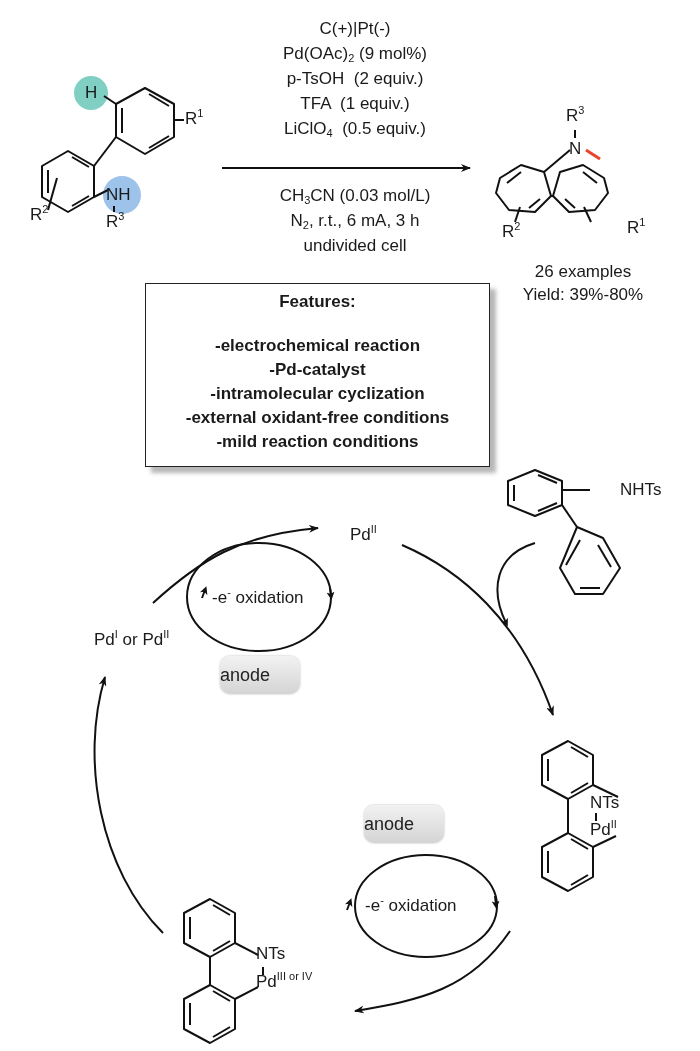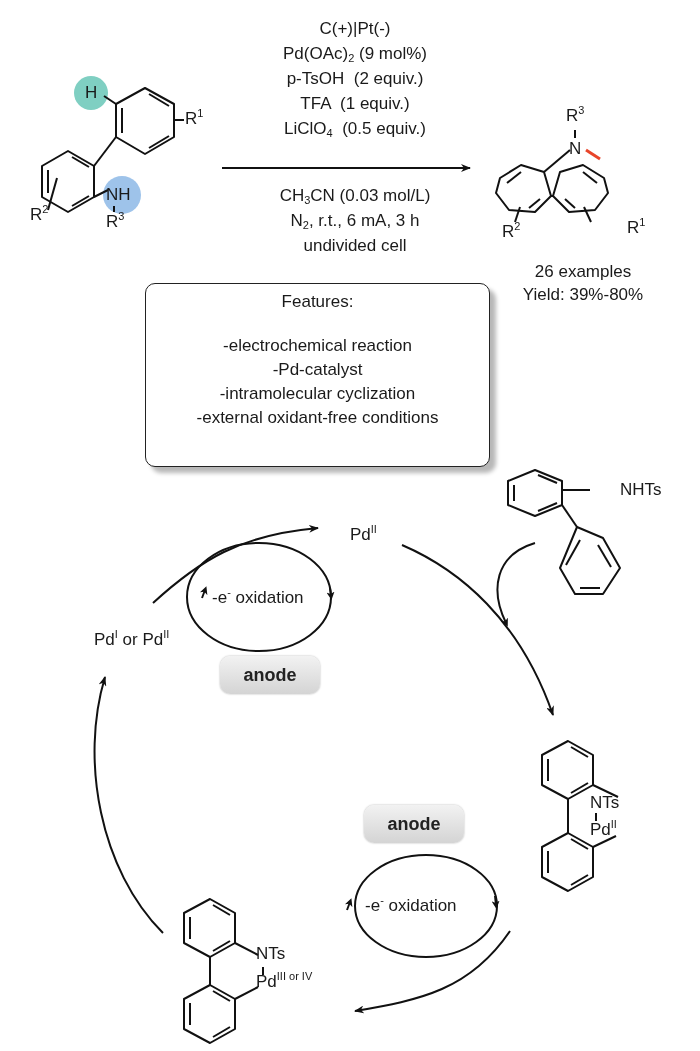--- a/index.html
+++ b/index.html
@@ -5,27 +5,27 @@
   html, body { margin:0; padding:0; background:#ffffff; }
   body { width:700px; height:1051px; position:relative; overflow:hidden;
          font-family:"Liberation Sans", sans-serif; color:#1a1a1a; }
   svg { position:absolute; left:0; top:0; }
   .t { position:absolute; white-space:nowrap; font-size:17px; line-height:20px; color:#1a1a1a; }
   .c { text-align:center; }
   sub { font-size:11px; vertical-align:-3px; line-height:0; }
   sup { font-size:11px; vertical-align:7px; line-height:0; }
   .cond { position:absolute; left:225px; width:260px; text-align:center; font-size:17px; line-height:25px;margin-top:6px; }
   .feat-box { position:absolute; left:145px; top:283px; width:343px; height:182px;
-              border:1.6px solid #222; border-radius:10px; background:#fff;
-              box-shadow:6px 6px 4px #b8b8b8; }
+              border:1.6px solid #222; border-radius:0; background:#fff;
+              box-shadow:6px 6px 4px #b8b8b8;font-weight:bold; }
   .feat-title { position:absolute; left:0; right:0; top:8px; text-align:center; font-size:17px; }
   .feat-list { position:absolute; left:0; right:0; top:50px; text-align:center; font-size:17px; line-height:24px; }
-  .pill { position:absolute; width:100px; height:38px; border-radius:10px;
+  .pill { position:absolute; width:80px; height:38px; border-radius:10px;
           background:linear-gradient(#f2f2f2, #d4d4d4); box-shadow:0 0 2px #aaa;
-          text-align:center; line-height:38px; font-size:18px; color:#222;font-weight:bold; }
+          text-align:left; line-height:38px; font-size:18px; color:#222; }
   .hbub { position:absolute; border-radius:50%; }
 </style>
 </head>
 <body>
 
 <div class="hbub" style="left:74px;top:76px;width:34px;height:34px;background:#7fcfc2;"></div>
 <div class="hbub" style="left:103px;top:176px;width:38px;height:38px;background:#9ec3ea;"></div>
 
 <svg width="700" height="1051" viewBox="0 0 700 1051">
   <defs>
@@ -163,20 +163,21 @@
 <span class="t c" style="left:508px;top:262px;width:150px;">26 examples</span>
 <span class="t c" style="left:498px;top:285px;width:170px;">Yield: 39%-80%</span>
 
 <div class="feat-box">
   <div class="feat-title">Features:</div>
   <div class="feat-list">
     <div>-electrochemical reaction</div>
     <div>-Pd-catalyst</div>
     <div>-intramolecular cyclization</div>
     <div>-external oxidant-free conditions</div>
+    <div>-mild reaction conditions</div>
   </div>
 </div>
 
 <span class="t" style="left:350px;top:525px;"><span>Pd</span><sup>II</sup></span>
 <span class="t" style="left:94px;top:630px;"><span>Pd</span><sup>I</sup><span> or Pd</span><sup>II</sup></span>
 <span class="t" style="left:212px;top:588px;"><span>-e</span><sup>-</sup><span> oxidation</span></span>
 <div class="pill" style="left:220px;top:656px;">anode</div>
 <span class="t" style="left:620px;top:480px;">NHTs</span>
 
 <span class="t" style="left:590px;top:793px;">NTs</span>

